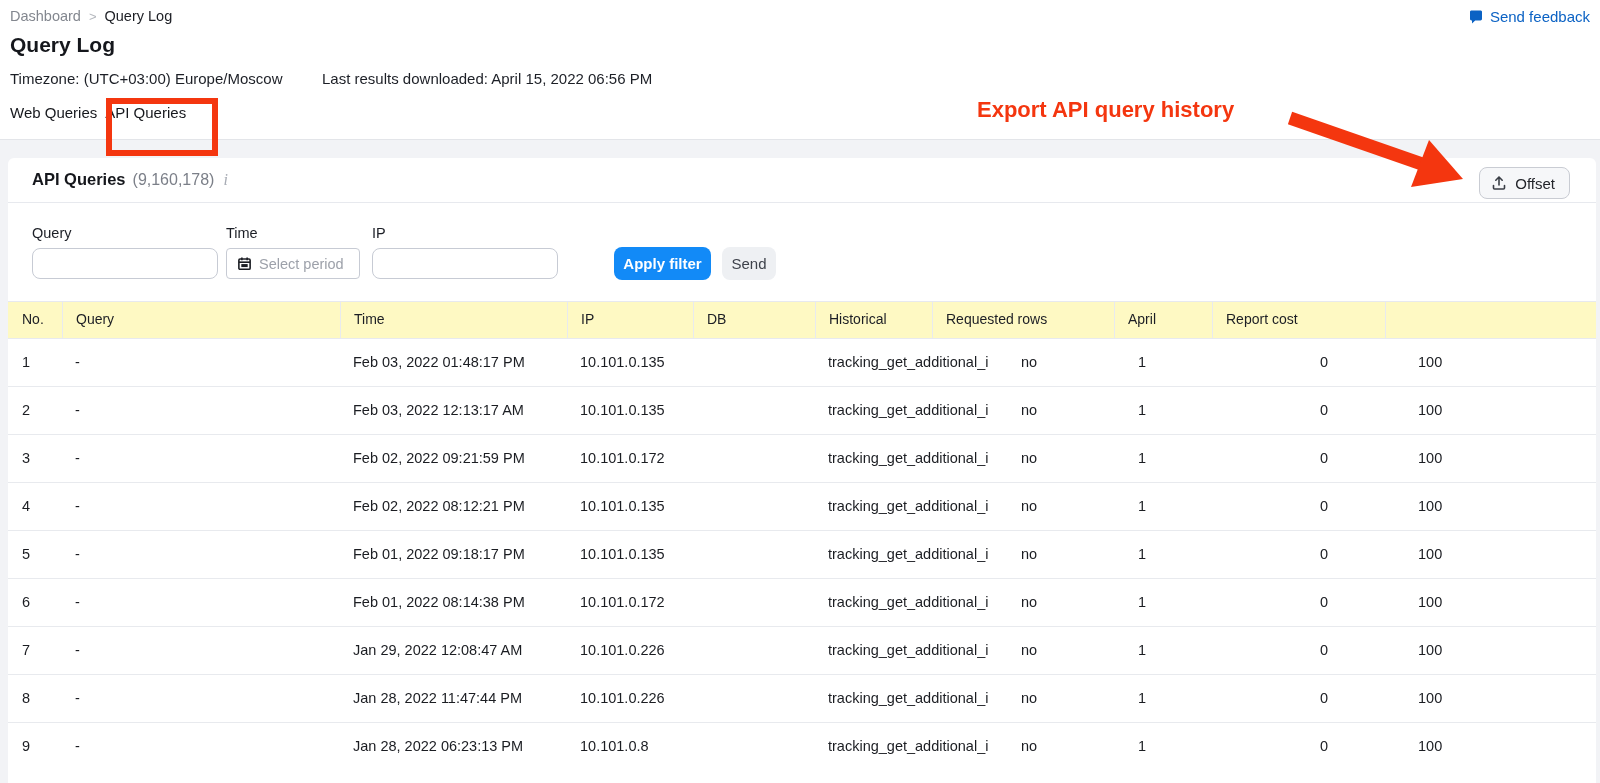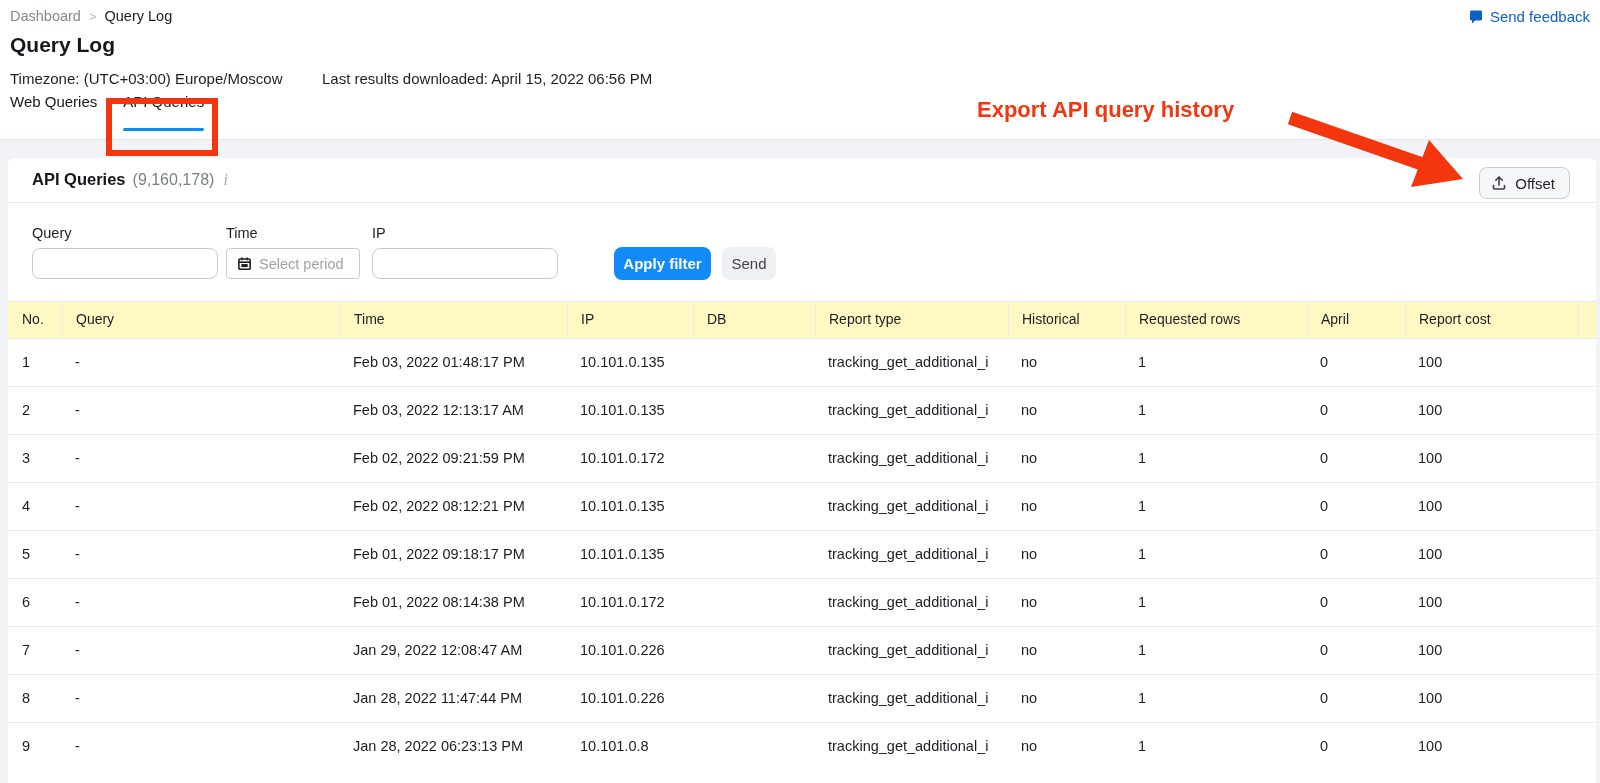--- a/index.html
+++ b/index.html
@@ -19,21 +19,21 @@
 
   .feedback { position:absolute; right:10px; top:8px; display:flex; align-items:center; gap:6px;
     color:#0b62c4; font-size:15px; cursor:pointer; }
 
   .page-title { position:absolute; left:10px; top:33px; font-size:21px; font-weight:700; color:#15171c; }
 
   .meta-line { position:absolute; left:10px; top:70px; font-size:15px; color:#1c1f26; }
   .meta-last { position:absolute; left:322px; top:70px; font-size:15px; color:#1c1f26; }
 
   
-  .tabs { position:absolute; left:10px; top:93px; display:flex; gap:26px; height:35px; }
+  .tabs { position:absolute; left:10px; top:104px; display:flex; gap:8px; height:35px; }
   .tab { font-size:15px; color:#16181d; padding-bottom:10px; position:relative; cursor:pointer; white-space:nowrap; }
   .tab.active::after { content:""; position:absolute; left:0; right:0; bottom:-3px; height:3px; background:#0b8cf5; border-radius:2px; }
   .tab-divider { position:absolute; left:0; top:139px; width:1600px; height:1px; background:#e3e5e9; }
 
   
   .page-lower { position:absolute; left:0; top:140px; width:1600px; height:643px; background:#f2f3f6; }
 
   
   .card { position:absolute; left:8px; top:158px; width:1588px; height:625px;
     background:#ffffff; border-radius:6px 6px 0 0; }
@@ -166,21 +166,20 @@
     <button class="btn btn-reset">Send</button>
   </div>
 
   <div class="table">
     <div class="thead">
         <div class="th c0">No.</div>
         <div class="th c1">Query</div>
         <div class="th c2">Time</div>
         <div class="th c3">IP</div>
         <div class="th c4">DB</div>
-        <div class="th c5">Report type</div>
         <div class="th c6">Historical</div>
         <div class="th c7">Requested rows</div>
         <div class="th c8">April</div>
         <div class="th c9">Report cost</div>
         <div class="th c10"></div>
       </div>
     <div class="tbody">
         <div class="tr">
           <div class="td c0">1</div>
           <div class="td c1">-</div>

